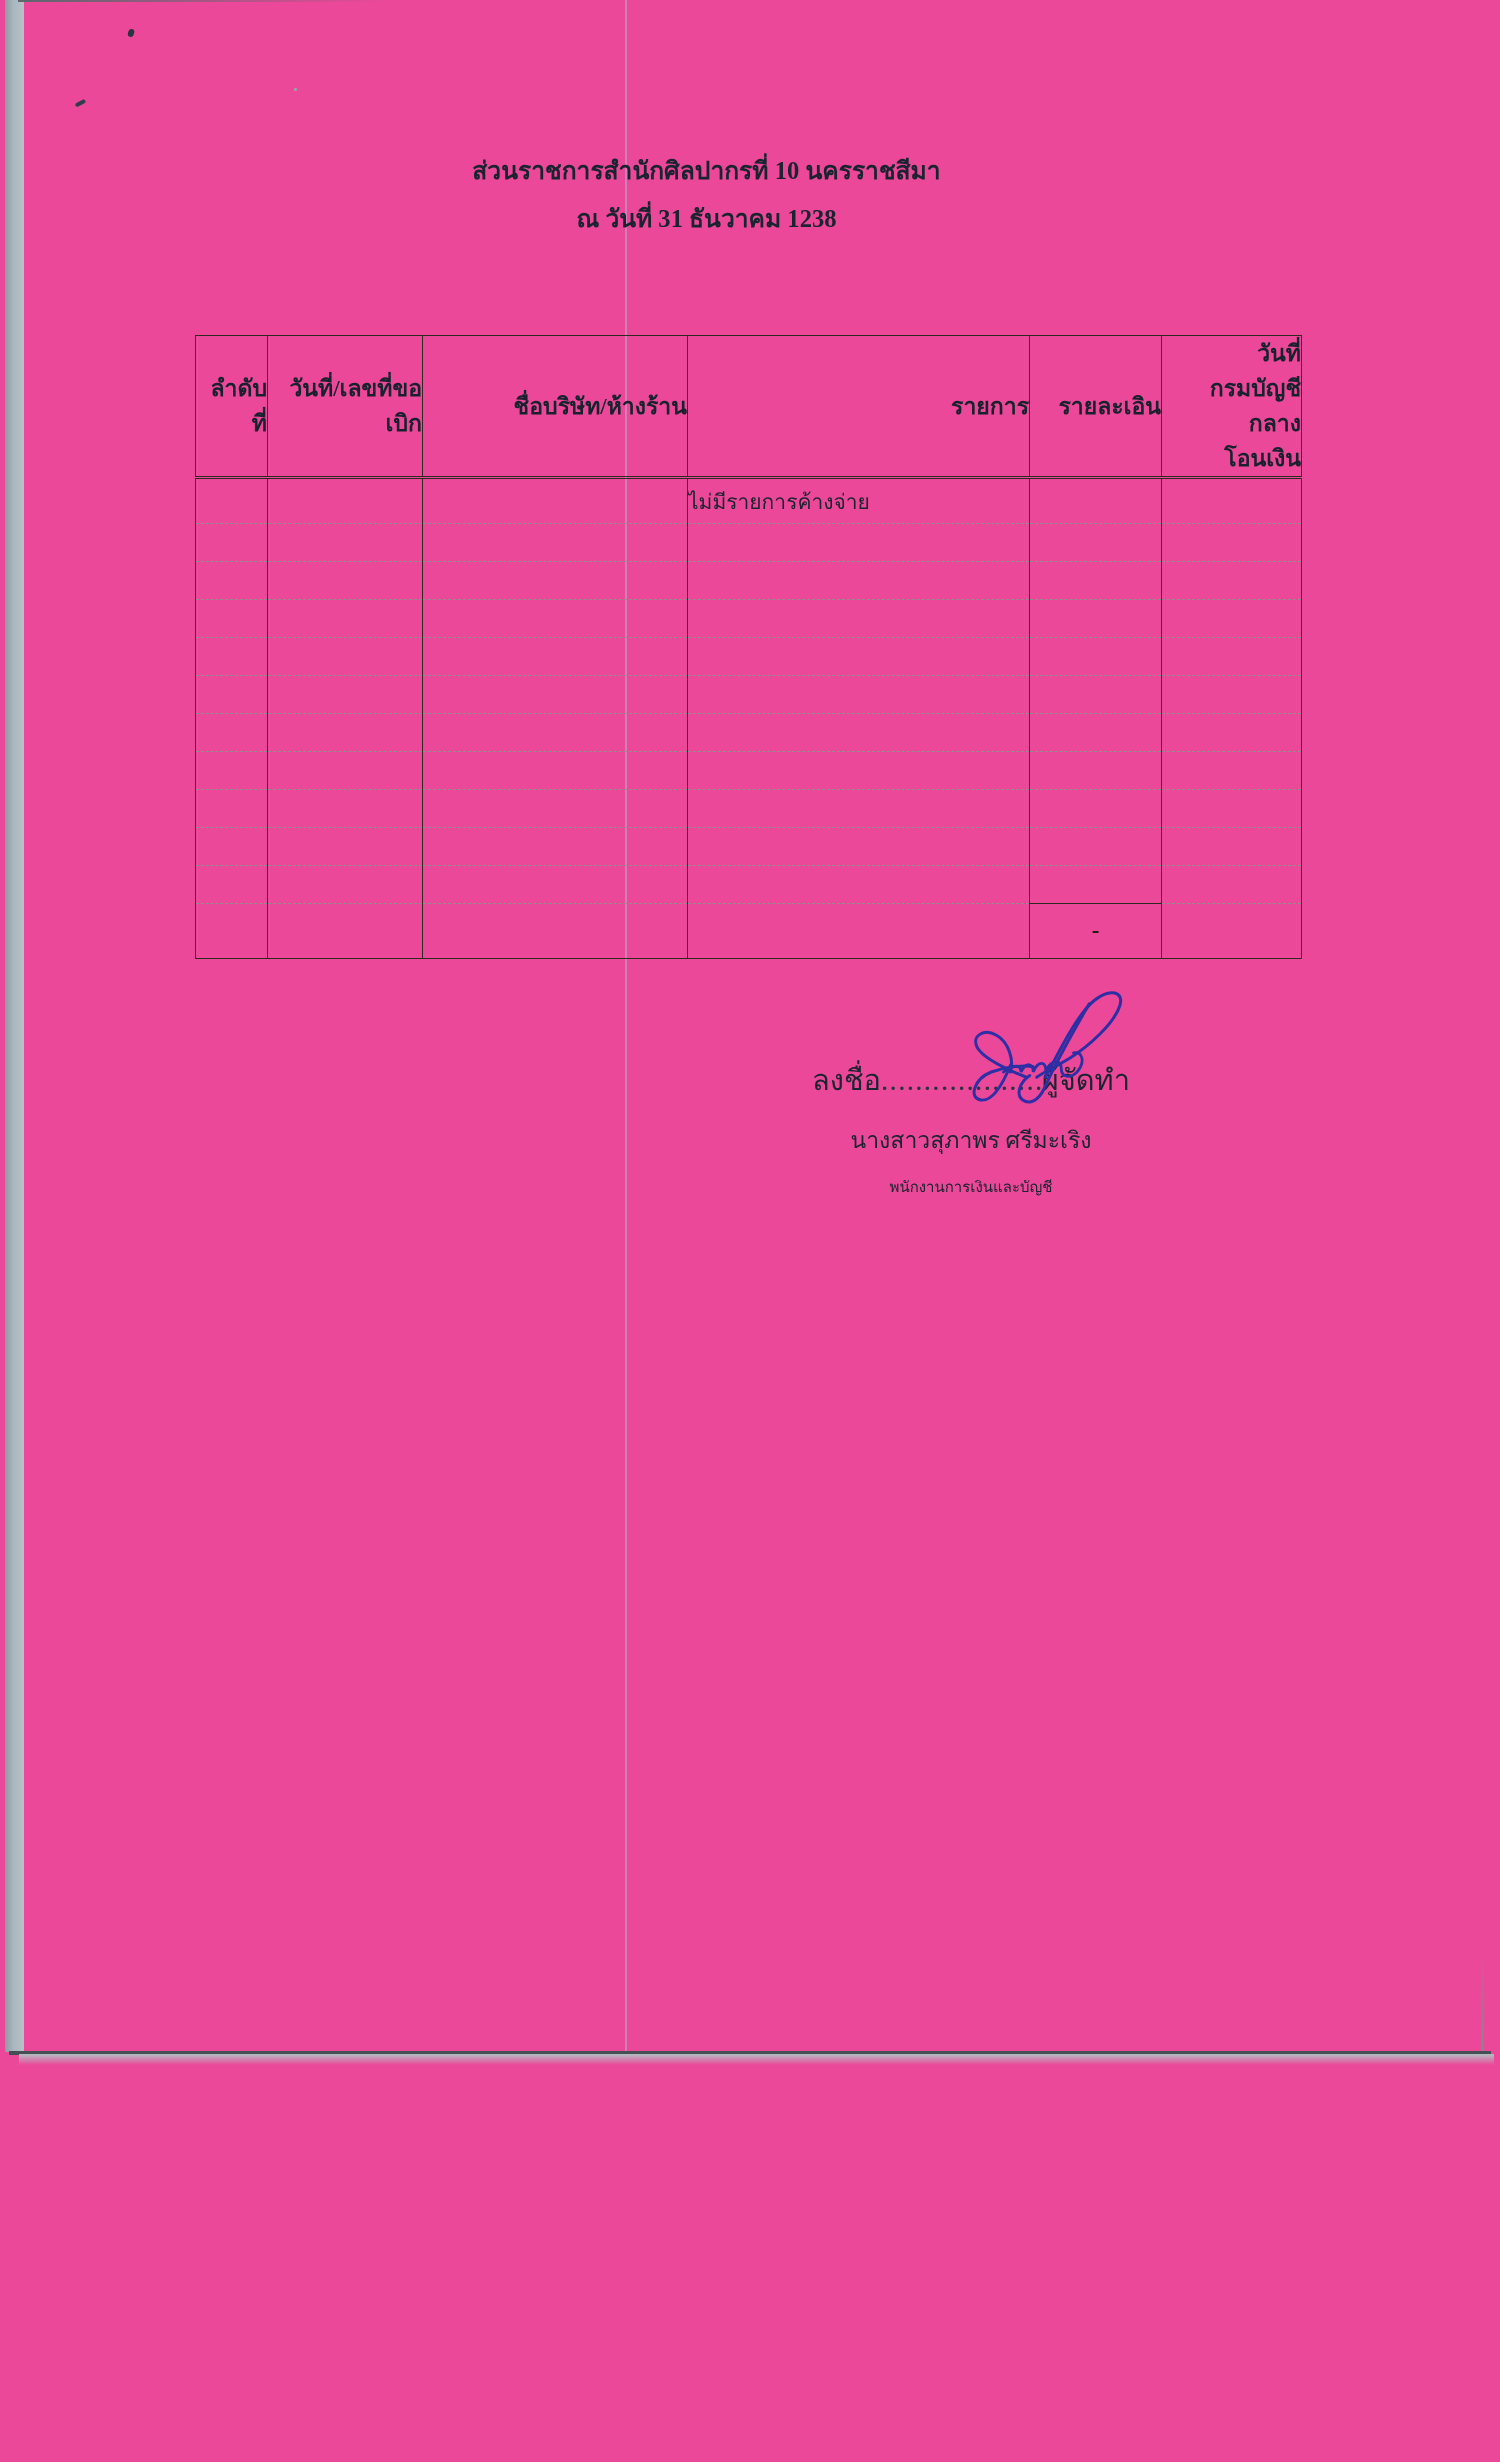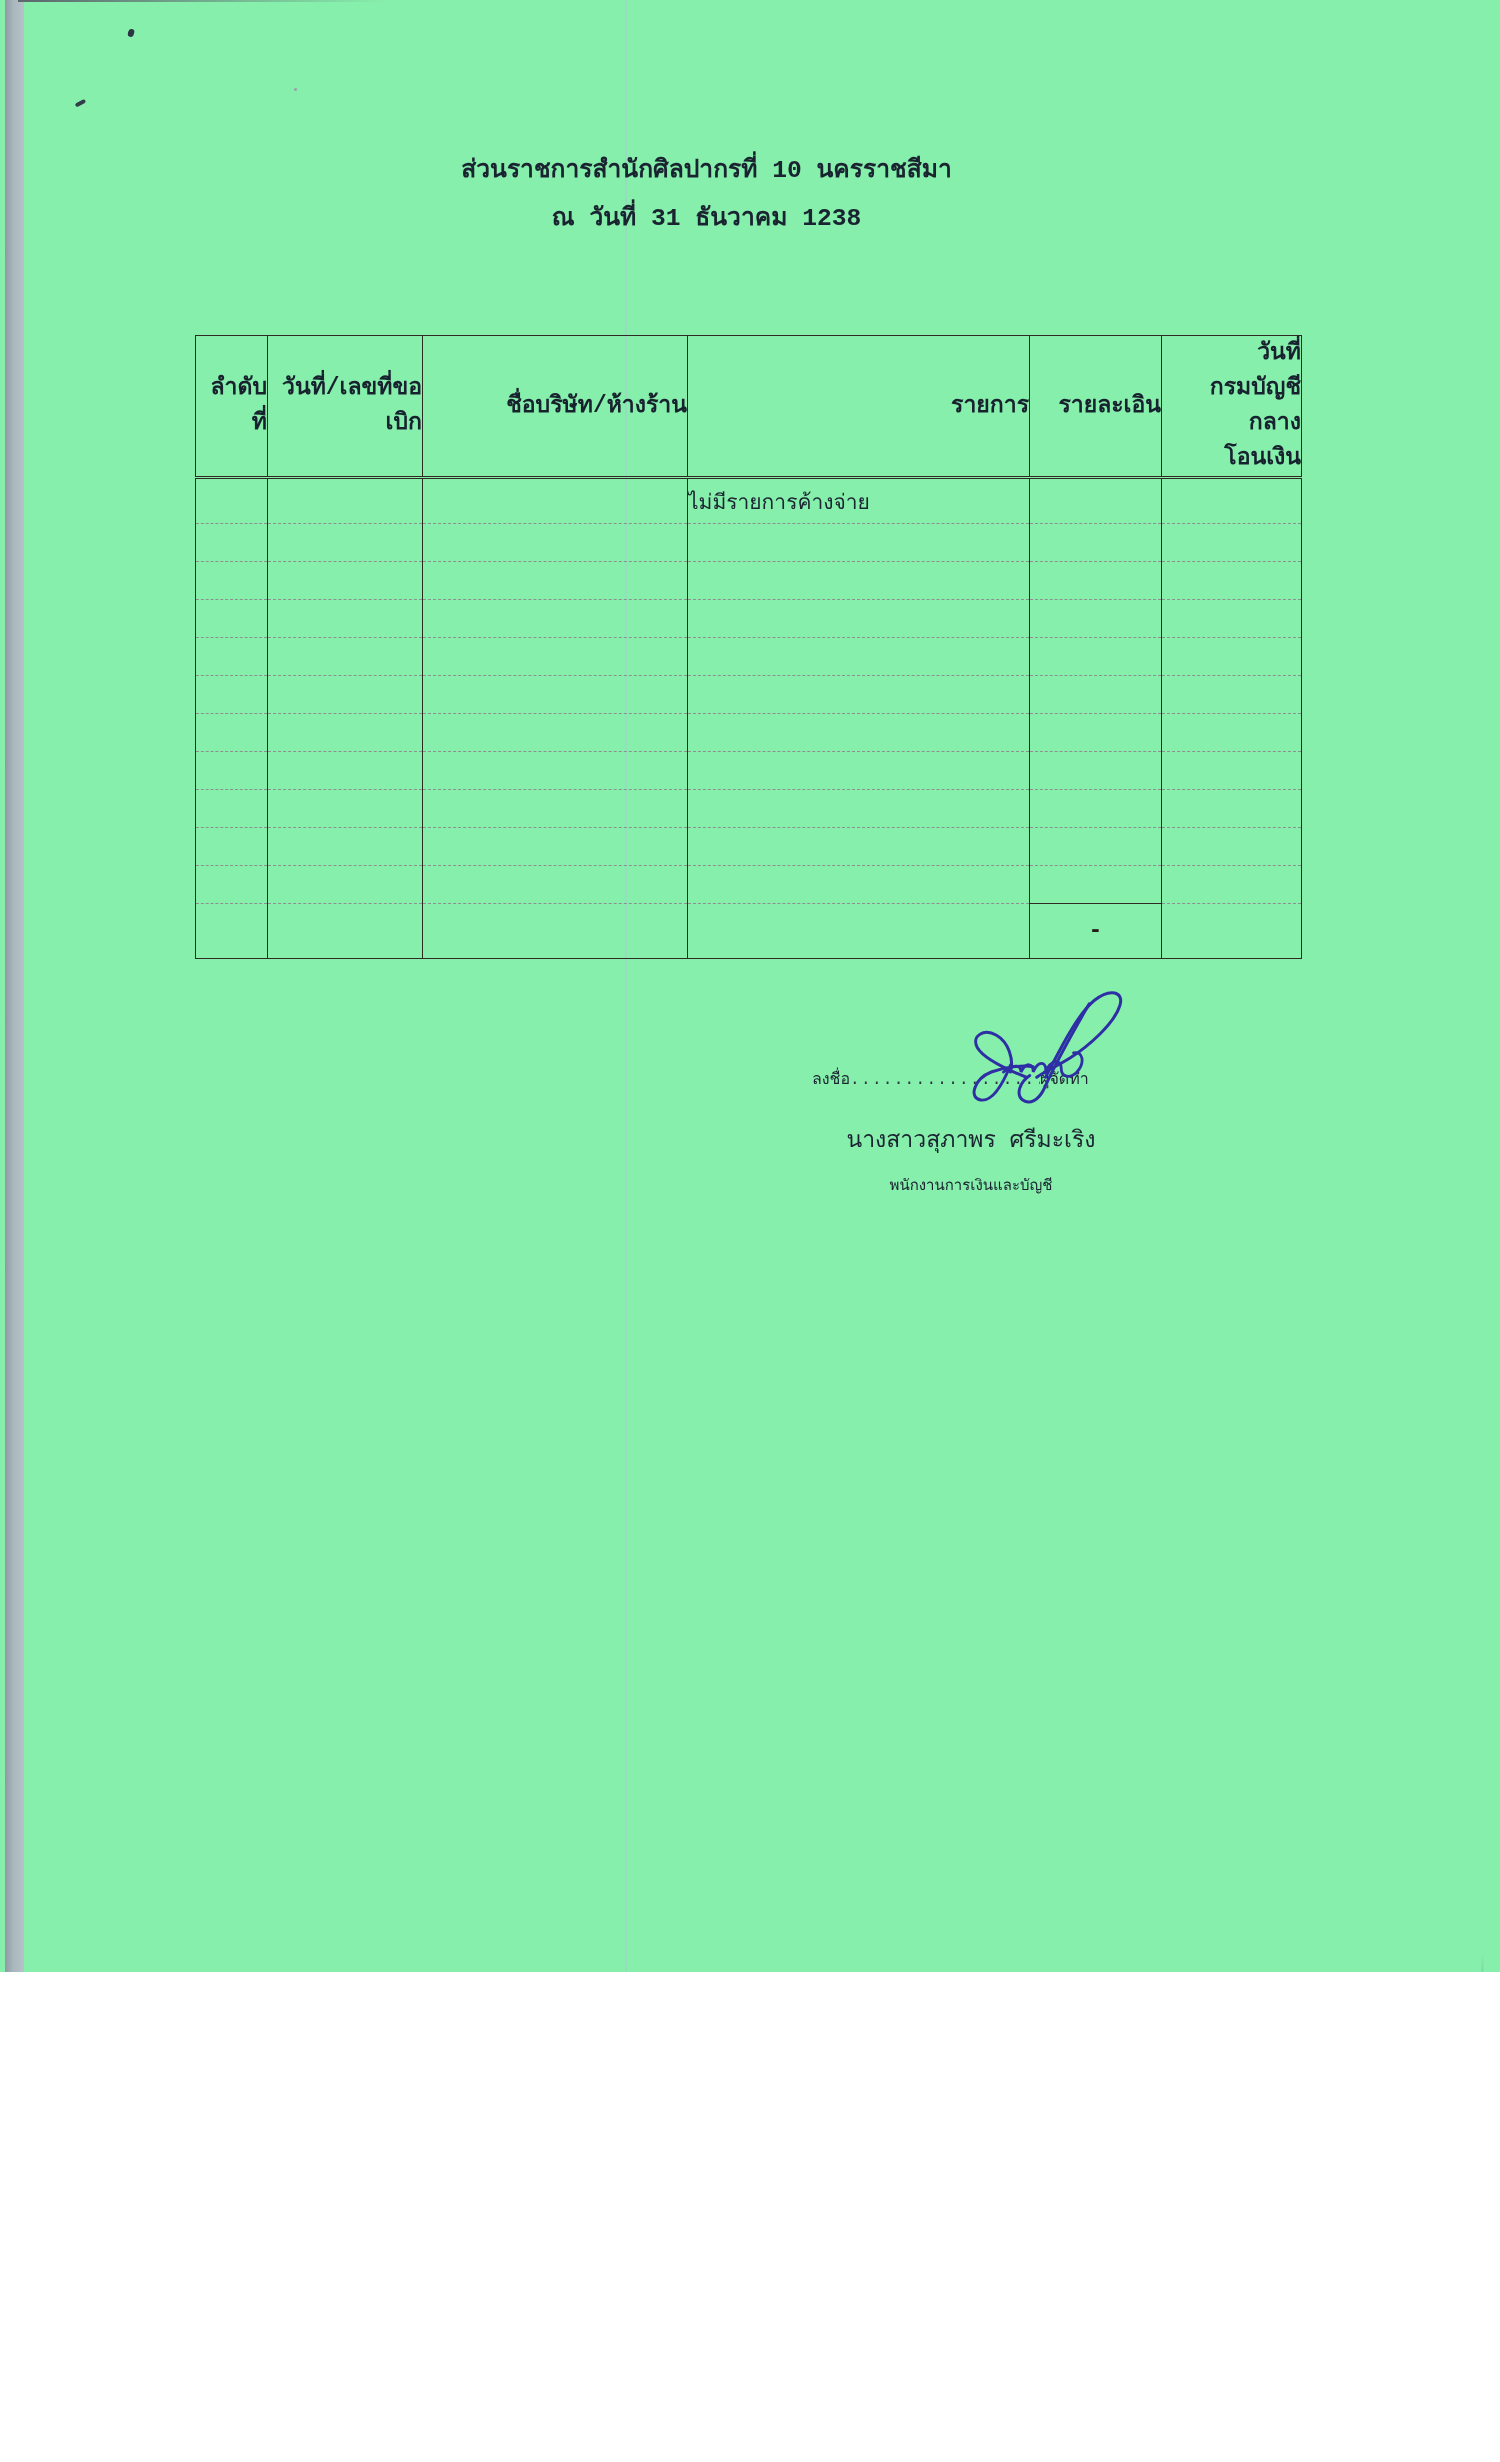--- a/index.html
+++ b/index.html
@@ -1,18 +1,18 @@
 <!DOCTYPE html>
 <html style="font-size:14px"><head>
 <meta charset="utf-8">
 <style>
   html,body{margin:0;padding:0;background:#ffffff;}
   .canvas{
-    position:relative;width:1500px;height:1972px;background:#86efac;overflow:hidden;
-    font-family:Liberation Mono, monospace;color:#1b2431;
+    position:relative;width:1500px;height:2462px;background:#ec4899;overflow:hidden;
+    font-family:Liberation Serif, serif;color:#1b2431;
   }
   
   .edge-left{position:absolute;left:5.3px;top:0;width:18.4px;height:2052px;
     background:linear-gradient(to right,#8e9ba3,#aab7be 45%,#b7c2c8);}
   .edge-top{position:absolute;left:17.6px;top:0;width:369px;height:1.8px;
     background:linear-gradient(to right,#5c666d,rgba(92,102,109,0));}
   .edge-bottom{position:absolute;left:8.8px;top:2051px;width:1482px;height:3.5px;background:#454f54;}
   .edge-bottom-shadow{position:absolute;left:19.3px;top:2054px;width:1475px;height:11.4px;
     background:linear-gradient(to bottom,#b4bec3,rgba(244,247,248,0));}
   .edge-right{position:absolute;left:1481px;top:1953px;width:2.6px;height:98px;
@@ -42,21 +42,21 @@
   tr.note-row td{border-bottom:0.9px dashed #8f8f8f;}
   td.note-cell{font-size:21px;vertical-align:middle;color:#1b2431;}
   tr.empty-row{height:38px;}
   tr.empty-row td{border-bottom:0.9px dashed #8f8f8f;}
   tr.total-row{height:55px;}
   tr.total-row td{border-bottom:1.8px solid #2e2a22;}
   td.total-cell{border-top:1.8px solid #2e2a22;border-bottom:4.4px double #201d17;
     font-size:23px;font-weight:700;text-align:center;vertical-align:middle;color:#241c14;}
   
   .signature-block{position:absolute;left:812px;top:1064px;width:318px;}
-  .sign-line{display:flex;align-items:center;font-size:16px;line-height:32px;white-space:nowrap;}
+  .sign-line{display:flex;align-items:center;font-size:29px;line-height:32px;white-space:nowrap;}
   .sign-dots{display:inline-block;width:190px;overflow:hidden;letter-spacing:1.3px;color:#2a3340;}
   .sign-name{margin-top:31px;text-align:center;font-size:23px;line-height:28px;}
   .sign-pos{margin-top:18.4px;text-align:center;font-size:15px;line-height:28px;}
   .signature-svg{position:absolute;left:130px;top:-90px;width:186px;height:133px;pointer-events:none;}
 </style>
 </head>
 <body>
 
 <div class="canvas">
 

